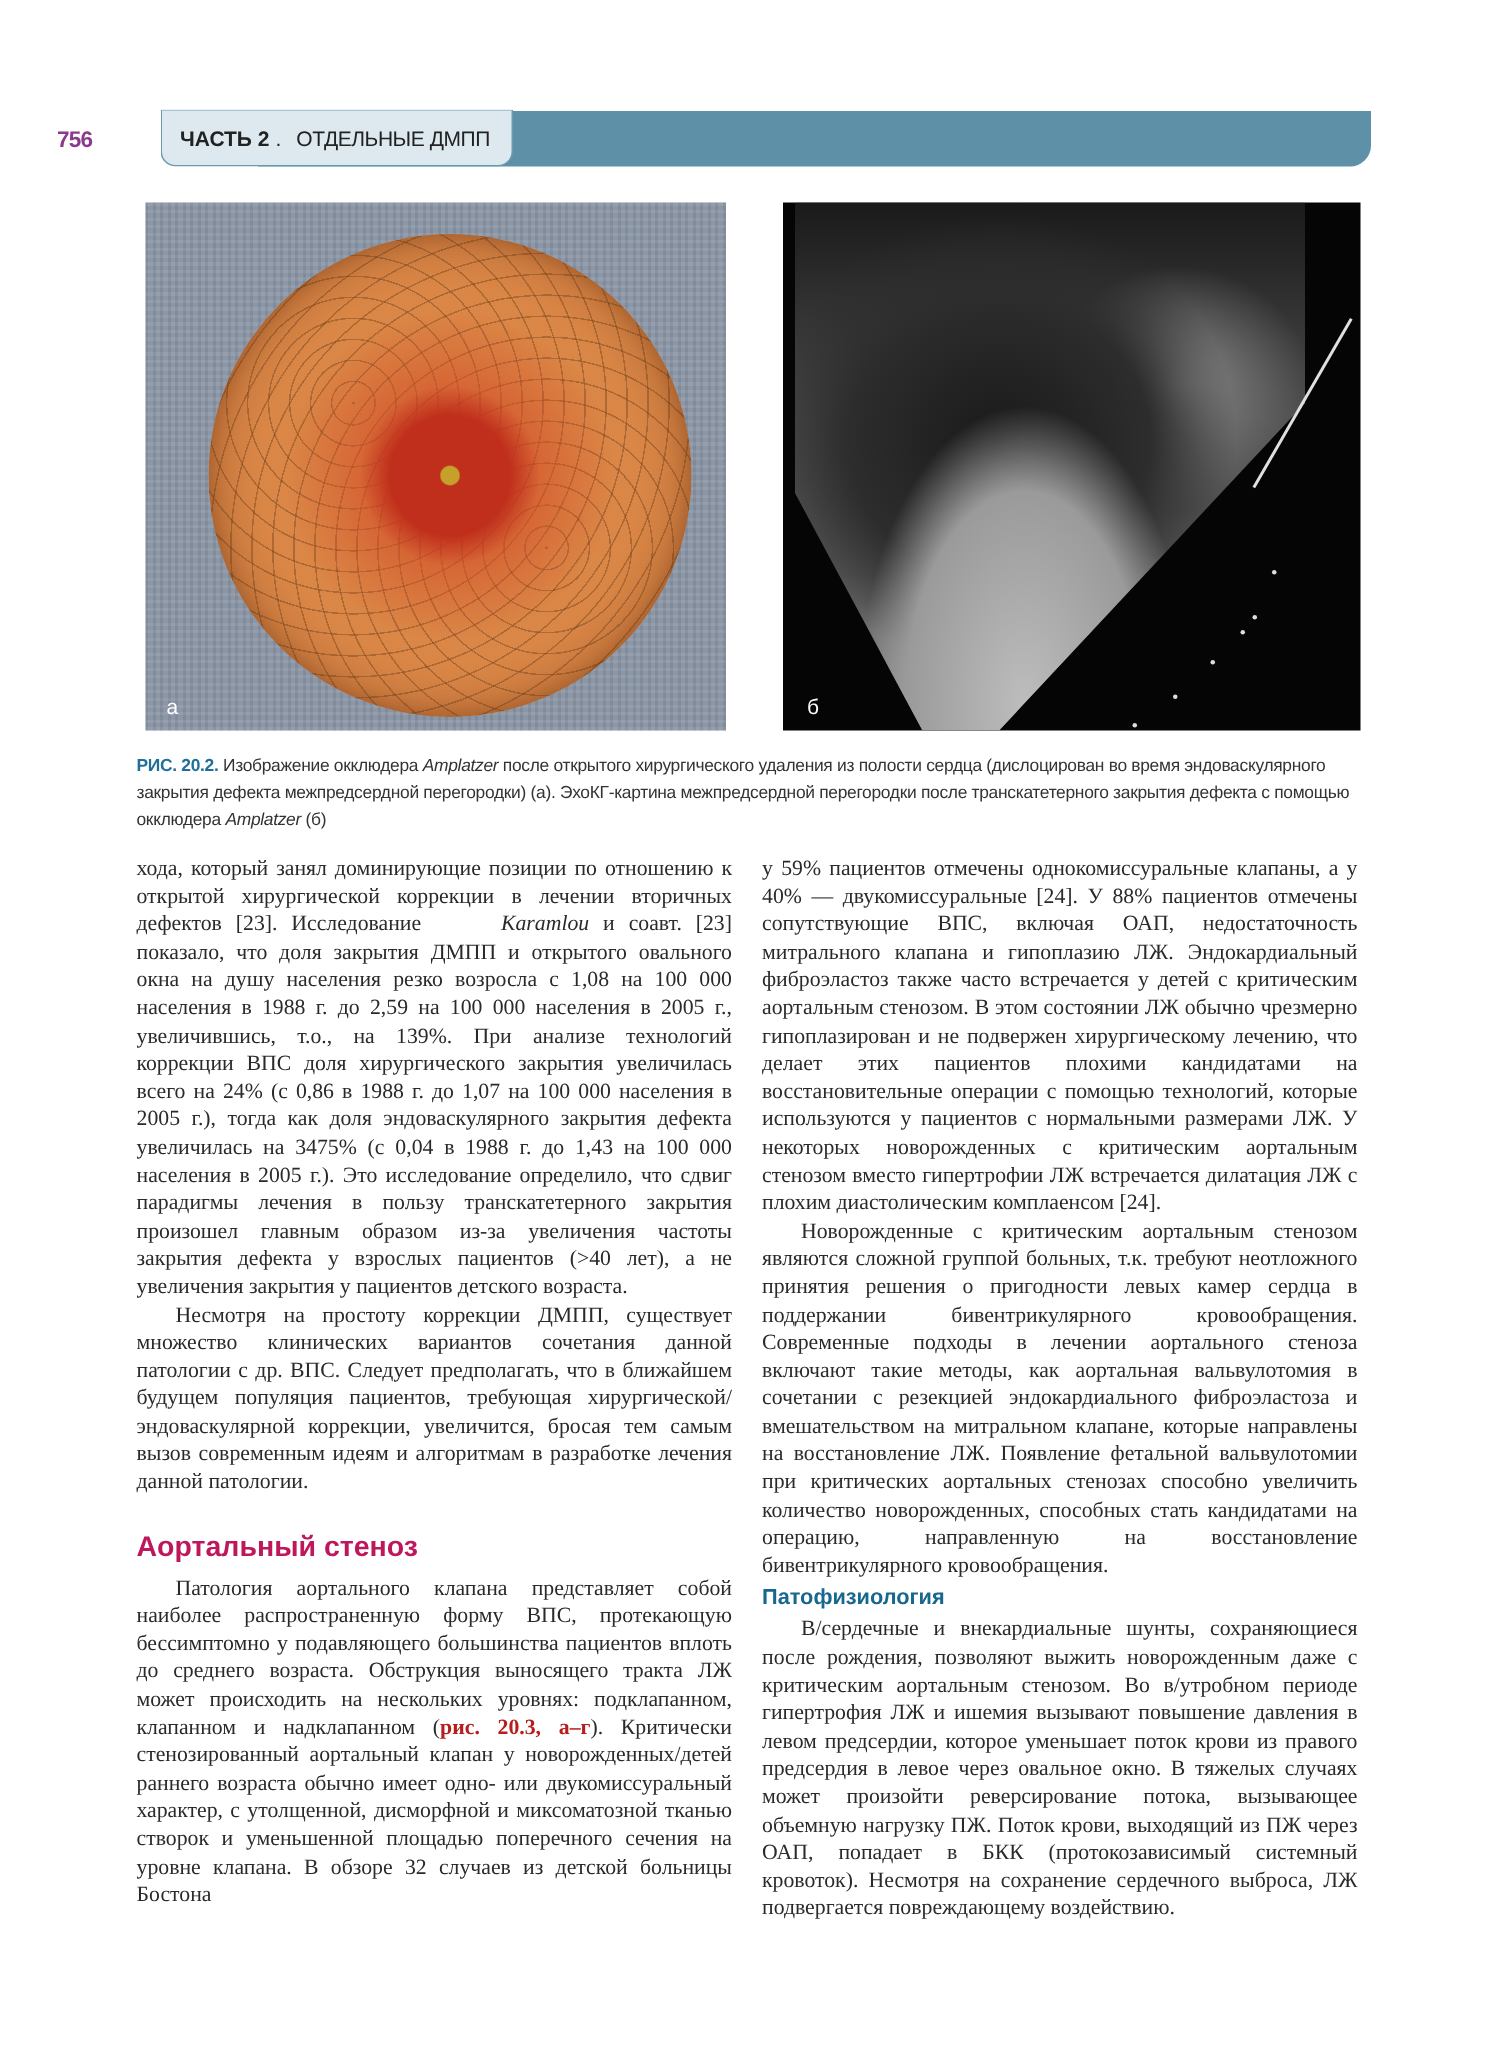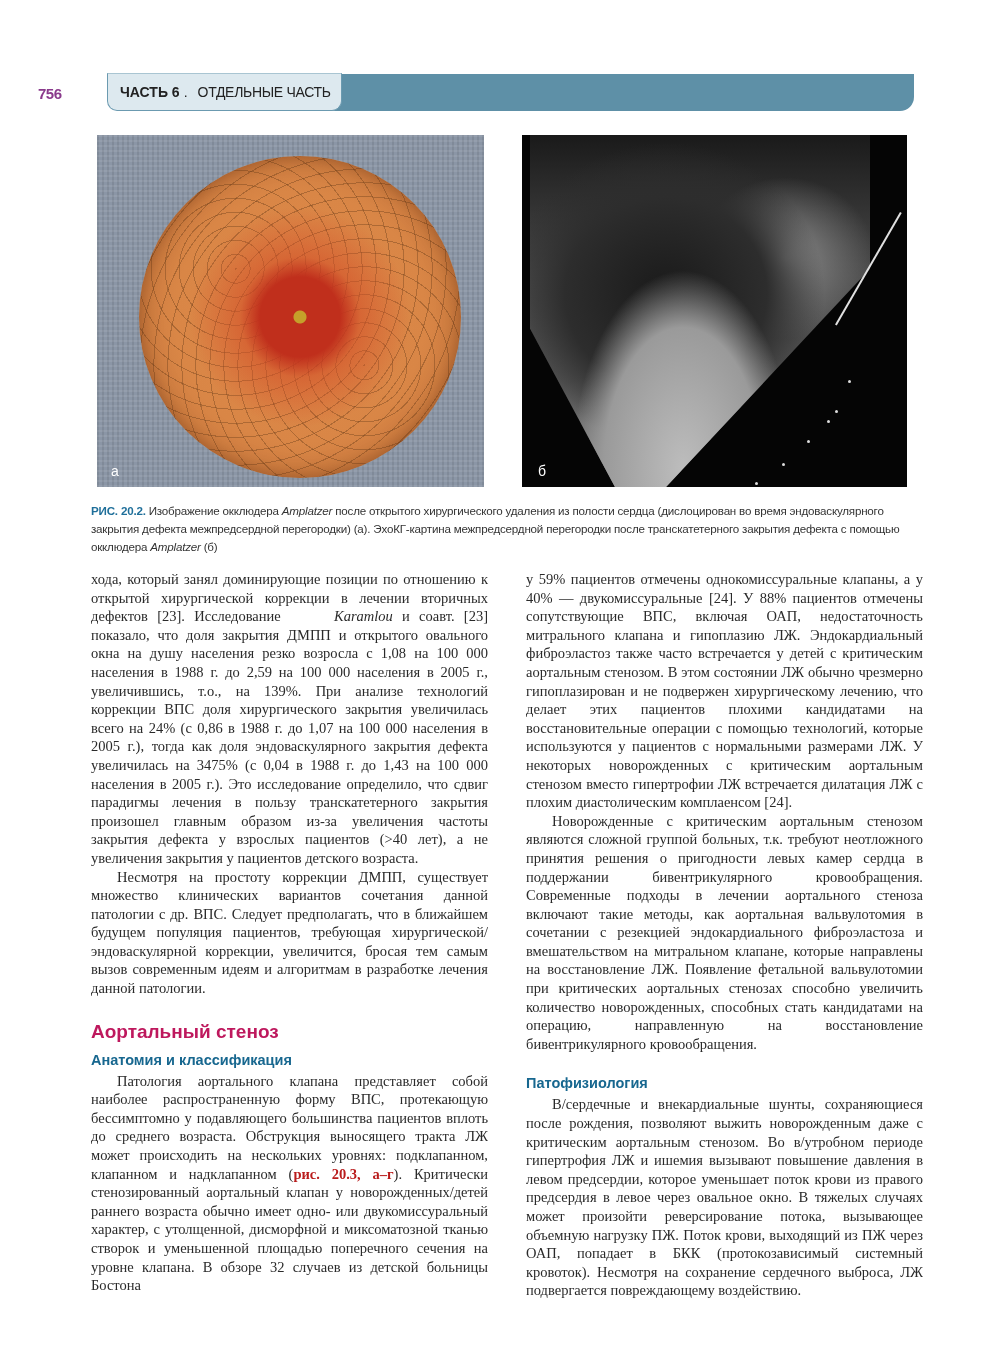--- a/index.html
+++ b/index.html
@@ -69,45 +69,45 @@
   .caption {
     position: absolute; left: 91px; top: 502px; width: 825px;
     font-family: Liberation Sans, sans-serif; font-size: 11.6px; line-height: 18px; color: #333;
     letter-spacing: -0.2px;
   }
   .caption .cap-id { color: #1f6f9a; font-weight: bold; }
   .caption i { font-style: italic; }
 
   .col { position: absolute; width: 397px; font-size: 14.5px; line-height: 18.6px; text-align: justify; }
   .col-left { left: 91px; top: 570px; }
-  .col-right { left: 526px; top: 570px; }
+  .col-right { left: 508px; top: 570px; }
   .col p { margin: 0; }
   .col p.indent { text-indent: 26px; }
   .col i { font-style: italic; margin-left: 44px; }
   .ref-link { color: #b91c1c; font-weight: bold; }
   .h2 {
     font-family: "Liberation Sans", sans-serif; color: #be185d; font-size: 19px; font-weight: bold;
     margin: 22px 0 6px 0; line-height: 24px;
   }
   .h3 {
     font-family: "Liberation Sans", sans-serif; color: #17678f; font-size: 14.5px; font-weight: bold;
     margin: 0 0 2px 0; line-height: 20px;
   }
-  .h3-right { margin-top: 20px; }
+  .h3-right { margin-top: 2px; }
 </style>
 </head>
 <body>
 
 <div class="header">
   <span class="page-num">756</span>
   <div class="band"></div>
   <div class="tab">
-    <b><span>ЧАСТЬ 6</span></b>
+    <b><span>ЧАСТЬ 2</span></b>
       <span>.</span>
-    <span class="sub">ОТДЕЛЬНЫЕ ЧАСТЬ</span>
+    <span class="sub">ОТДЕЛЬНЫЕ ДМПП</span>
   </div>
 </div>
 
 <div class="fig-a">
   <div class="occluder"></div>
   <span class="fig-label" style="left:14px; top:328px;">а</span>
 </div>
 
 <div class="fig-b">
   <div class="fan"></div>
@@ -122,21 +122,20 @@
 <div class="scale-line" style="left:900px; top:212px;"></div>
 
 <div class="caption">
   <span class="cap-id">РИС. 20.2.</span><span> Изображение окклюдера </span><i>Amplatzer</i><span> после открытого хирургического удаления из полости сердца (дислоцирован во время эндоваскулярного закрытия дефекта межпредсердной перегородки) (а). ЭхоКГ-картина  межпредсердной перегородки после транскатетерного закрытия дефекта с помощью окклюдера </span><i>Amplatzer</i><span> (б)</span>
 </div>
 
 <div class="col col-left">
   <p><span>хода, который занял доминирующие позиции по отношению к открытой хирургической коррекции в лечении вторичных дефектов [23]. Исследование </span><i>Karamlou</i><span> и соавт. [23] показало, что доля закрытия ДМПП и открытого овального окна на душу населения резко возросла с 1,08 на 100 000 населения в 1988 г. до 2,59 на 100 000 населения в 2005 г., увеличившись, т.о., на 139%. При анализе технологий коррекции ВПС доля хирургического закрытия увеличилась всего на 24% (с 0,86 в 1988 г. до 1,07 на 100 000 населения в 2005 г.), тогда как доля эндоваскулярного закрытия дефекта увеличилась на 3475% (с 0,04 в 1988 г. до 1,43 на 100 000 населения в 2005 г.). Это исследование определило, что сдвиг парадигмы лечения в пользу транскатетерного закрытия произошел главным образом из-за увеличения частоты закрытия дефекта у взрослых пациентов (&gt;40 лет), а не увеличения закрытия у пациентов детского возраста.</span></p>
   <p class="indent">Несмотря на простоту коррекции ДМПП, существует множество клинических вариантов сочетания данной патологии с др. ВПС. Следует предполагать, что в ближайшем будущем популяция пациентов, требующая хирургической/эндоваскулярной коррекции, увеличится, бросая тем самым вызов современным идеям и алгоритмам в разработке лечения данной патологии.</p>
   <div class="h2">Аортальный стеноз</div>
-  <div class="h3">Анатомия и классификация</div>
   <p class="indent"><span>Патология аортального клапана представляет собой наиболее распространенную форму ВПС, протекающую бессимптомно у подавляющего большинства пациентов вплоть до среднего возраста. Обструкция выносящего тракта ЛЖ может происходить на нескольких уровнях: подклапанном, клапанном и надклапанном (</span><span class="ref-link">рис. 20.3, а–г</span><span>). Критически стенозированный аортальный клапан у новорожденных/детей раннего возраста обычно имеет одно- или двукомиссуральный характер, с утолщенной, дисморфной и миксоматозной тканью створок и уменьшенной площадью поперечного сечения на уровне клапана. В обзоре 32 случаев из детской больницы Бостона</span></p>
 </div>
 
 <div class="col col-right">
   <p>у 59% пациентов отмечены однокомиссуральные клапаны, а у 40% — двукомиссуральные [24]. У 88% пациентов отмечены сопутствующие ВПС, включая ОАП, недостаточность митрального клапана и гипоплазию ЛЖ. Эндокардиальный фиброэластоз также часто встречается у детей с критическим аортальным стенозом. В этом состоянии ЛЖ обычно чрезмерно гипоплазирован и не подвержен хирургическому лечению, что делает этих пациентов плохими кандидатами на восстановительные операции с помощью технологий, которые используются у пациентов с нормальными размерами ЛЖ. У некоторых новорожденных с критическим аортальным стенозом вместо гипертрофии ЛЖ встречается дилатация ЛЖ с плохим диастолическим комплаенсом [24].</p>
   <p class="indent">Новорожденные с критическим аортальным стенозом являются сложной группой больных, т.к. требуют неотложного принятия решения о пригодности левых камер сердца в поддержании бивентрикулярного кровообращения. Современные подходы в лечении аортального стеноза включают такие методы, как аортальная вальвулотомия в сочетании с резекцией эндокардиального фиброэластоза и вмешательством на митральном клапане, которые направлены на восстановление ЛЖ. Появление фетальной вальвулотомии при критических аортальных стенозах способно увеличить количество новорожденных, способных стать кандидатами на операцию, направленную на восстановление бивентрикулярного кровообращения.</p>
   <div class="h3 h3-right">Патофизиология</div>
   <p class="indent">В/сердечные и внекардиальные шунты, сохраняющиеся после рождения, позволяют выжить новорожденным даже с критическим аортальным стенозом. Во в/утробном периоде гипертрофия ЛЖ и ишемия вызывают повышение давления в левом предсердии, которое уменьшает поток крови из правого предсердия в левое через овальное окно. В тяжелых случаях может произойти реверсирование потока, вызывающее объемную нагрузку ПЖ. Поток крови, выходящий из ПЖ через ОАП, попадает в БКК (протокозависимый системный кровоток). Несмотря на сохранение сердечного выброса, ЛЖ подвергается повреждающему воздействию.</p>
 </div>
 

